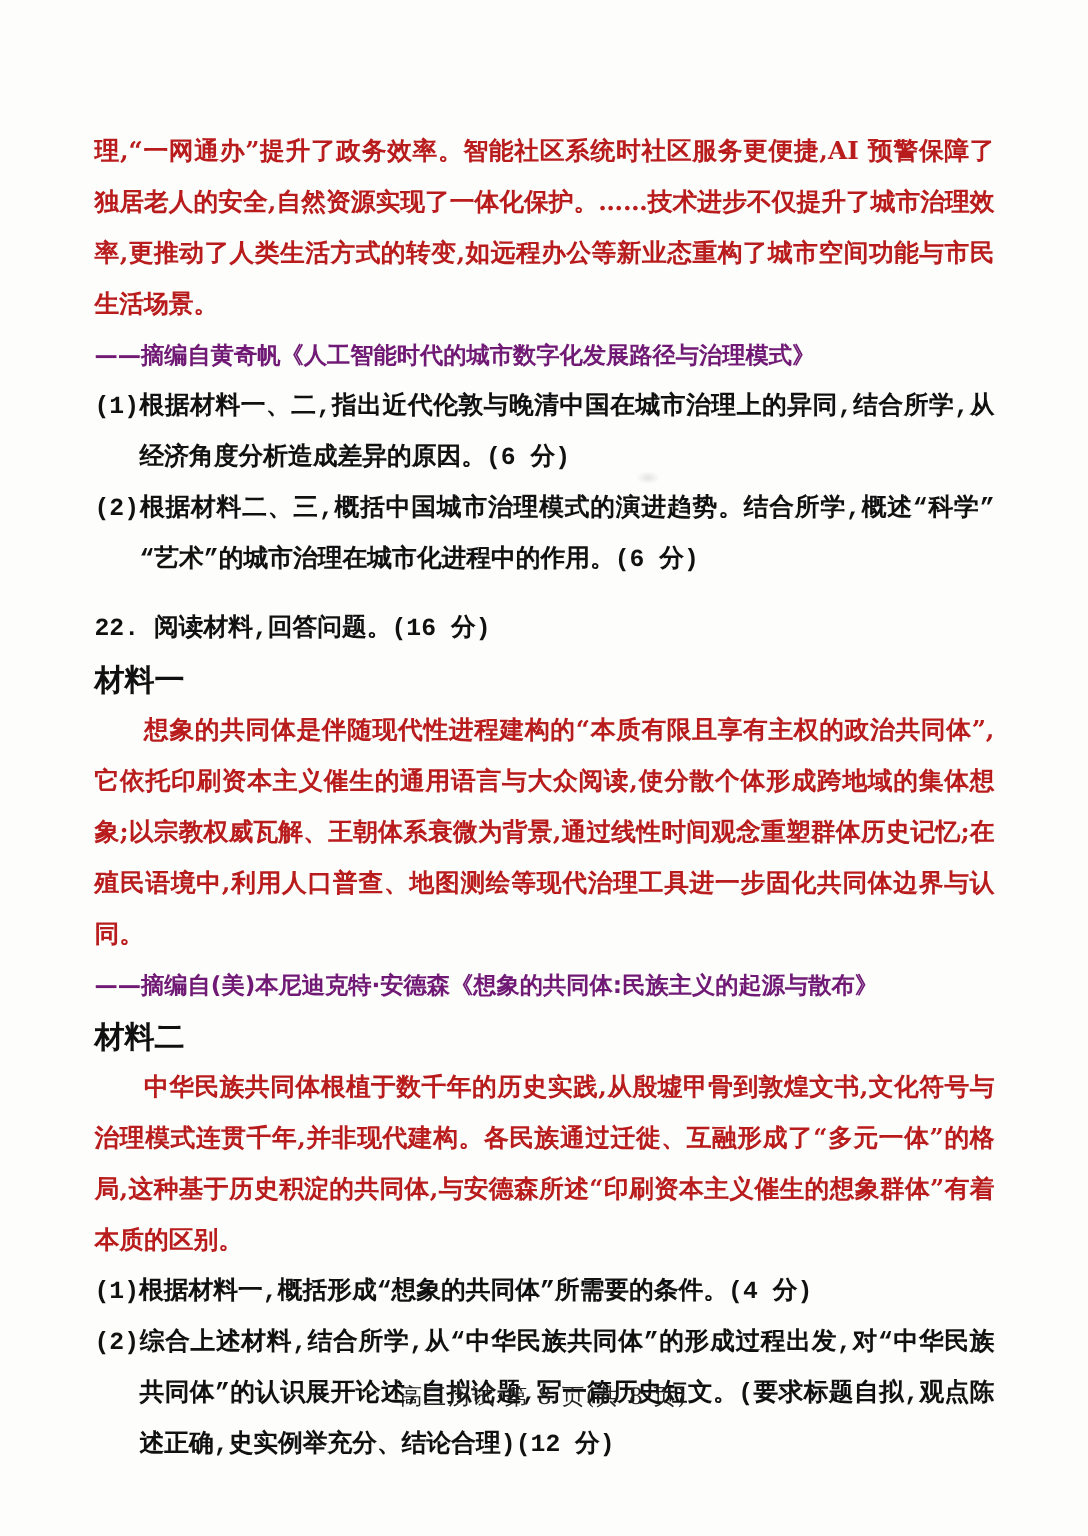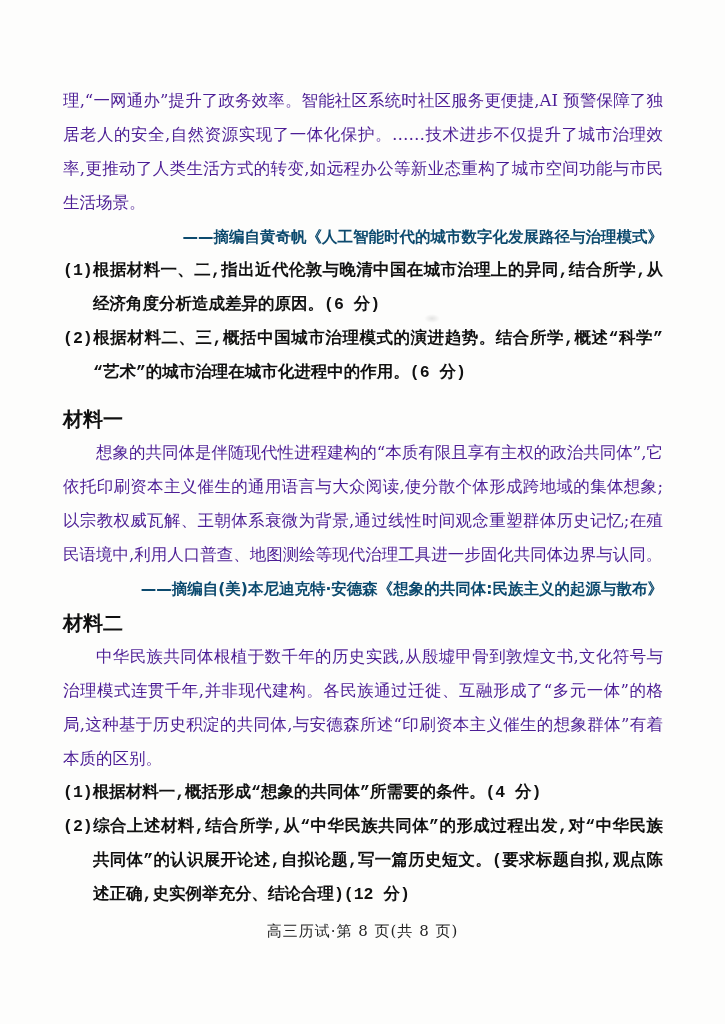--- a/index.html
+++ b/index.html
@@ -23,32 +23,31 @@
     font-size: 16.5px;
     line-height: 34px;
     color: #1c1c1c;
     text-align: justify;
   }
   .content p { margin: 0; }
   .block { margin-left: 34px; }
 
   
   .material {
-    font-weight: 400;
-    color: #4c1d95;
+    font-weight: 700;
+    color: #b91c1c;
   }
   .material.indent { text-indent: 2em; }
 
   
   .attribution {
-    text-align: right;
     font-weight: 700;
     font-family: "DejaVu Sans", "Liberation Sans", sans-serif;
     font-size: 15.5px;
-    color: #0c4a6e;
+    color: #701a75;
   }
 
   
   .stem {
     font-weight: 600;
     color: #111111;
     font-family: Liberation Mono, monospace;
   }
   .hang {
     padding-left: 30px;
@@ -99,20 +98,21 @@
     <p class="material block">理,“一网通办”提升了政务效率。智能社区系统时社区服务更便捷,AI 预警保障了独居老人的安全,自然资源实现了一体化保护。……技术进步不仅提升了城市治理效率,更推动了人类生活方式的转变,如远程办公等新业态重构了城市空间功能与市民生活场景。</p>
 
     <p class="attribution block">——摘编自黄奇帆《人工智能时代的城市数字化发展路径与治理模式》</p>
 
     <p class="stem hang block">(1)根据材料一、二,指出近代伦敦与晚清中国在城市治理上的异同,结合所学,从经济角度分析造成差异的原因。(6 分)</p>
 
     <p class="stem hang block">(2)根据材料二、三,概括中国城市治理模式的演进趋势。结合所学,概述“科学”“艺术”的城市治理在城市化进程中的作用。(6 分)</p>
 
     <div class="q22-block">
 
+      <p class="stem qhead">22. 阅读材料,回答问题。(16 分)</p>
 
       <p class="mat-label block">材料一</p>
 
       <p class="material indent block">想象的共同体是伴随现代性进程建构的“本质有限且享有主权的政治共同体”,它依托印刷资本主义催生的通用语言与大众阅读,使分散个体形成跨地域的集体想象;以宗教权威瓦解、王朝体系衰微为背景,通过线性时间观念重塑群体历史记忆;在殖民语境中,利用人口普查、地图测绘等现代治理工具进一步固化共同体边界与认同。</p>
 
       <p class="attribution block">——摘编自(美)本尼迪克特·安德森《想象的共同体:民族主义的起源与散布》</p>
 
       <p class="mat-label block">材料二</p>
 
       <p class="material indent block">中华民族共同体根植于数千年的历史实践,从殷墟甲骨到敦煌文书,文化符号与治理模式连贯千年,并非现代建构。各民族通过迁徙、互融形成了“多元一体”的格局,这种基于历史积淀的共同体,与安德森所述“印刷资本主义催生的想象群体”有着本质的区别。</p>

